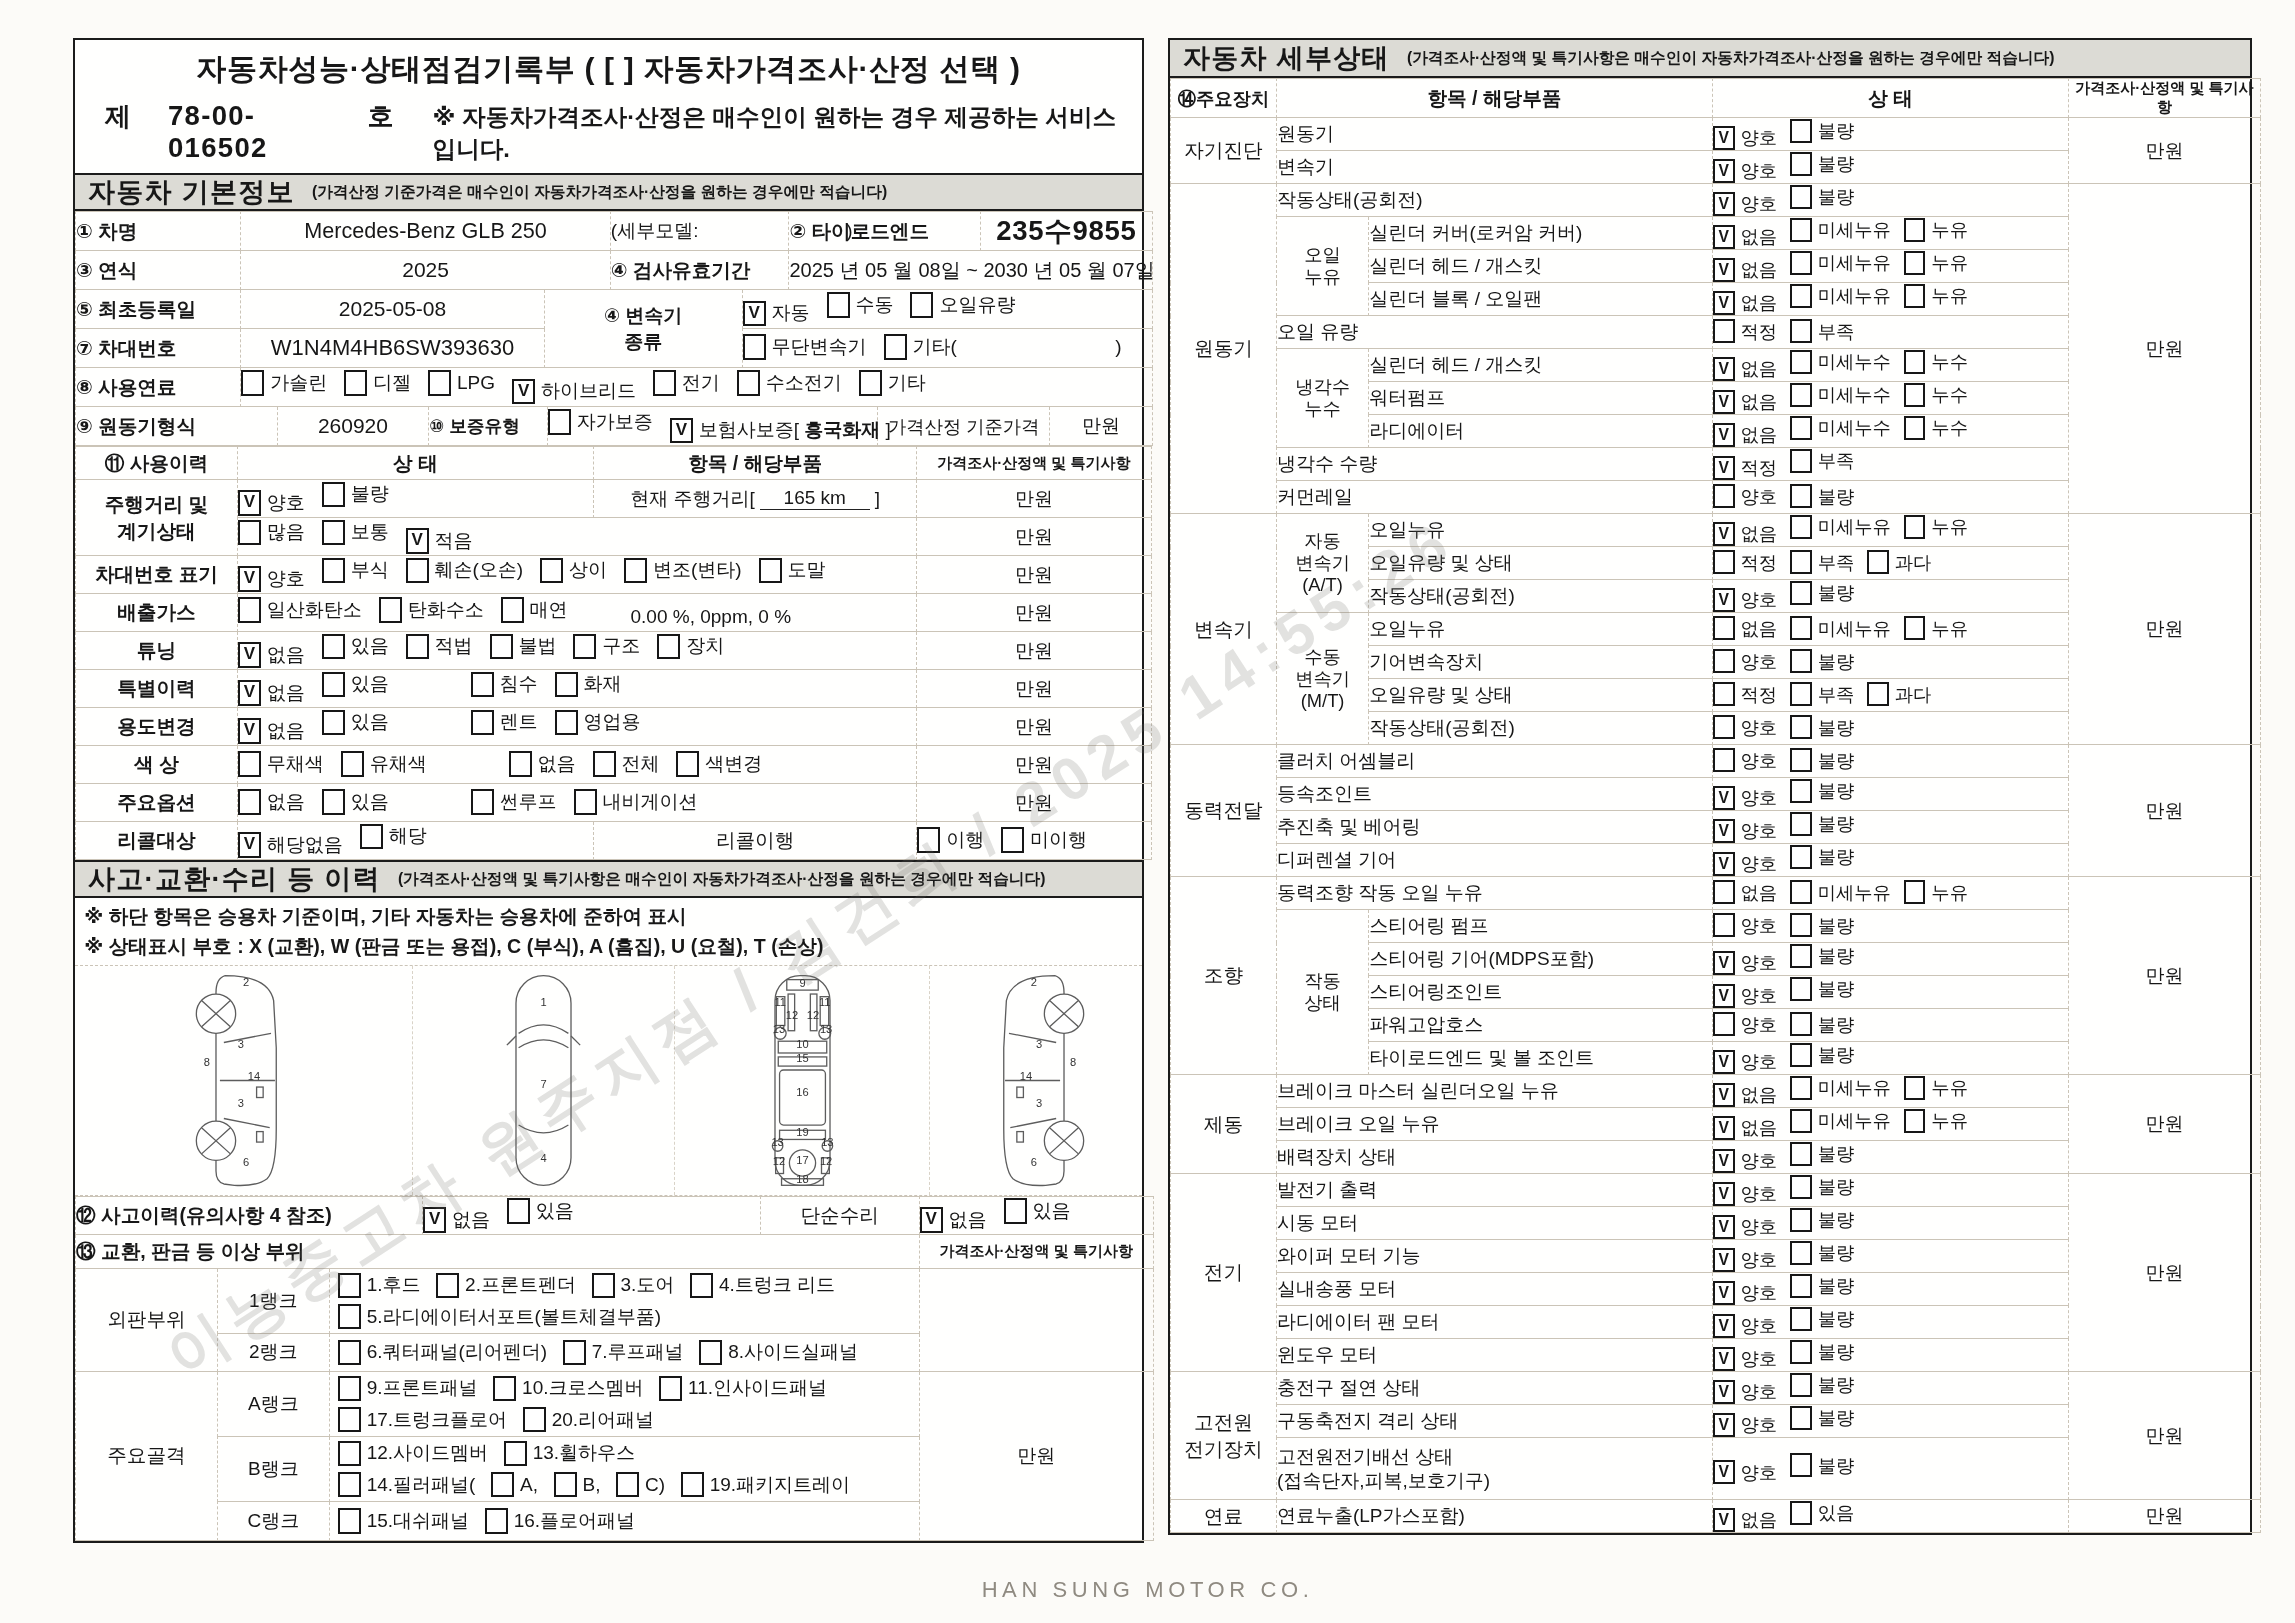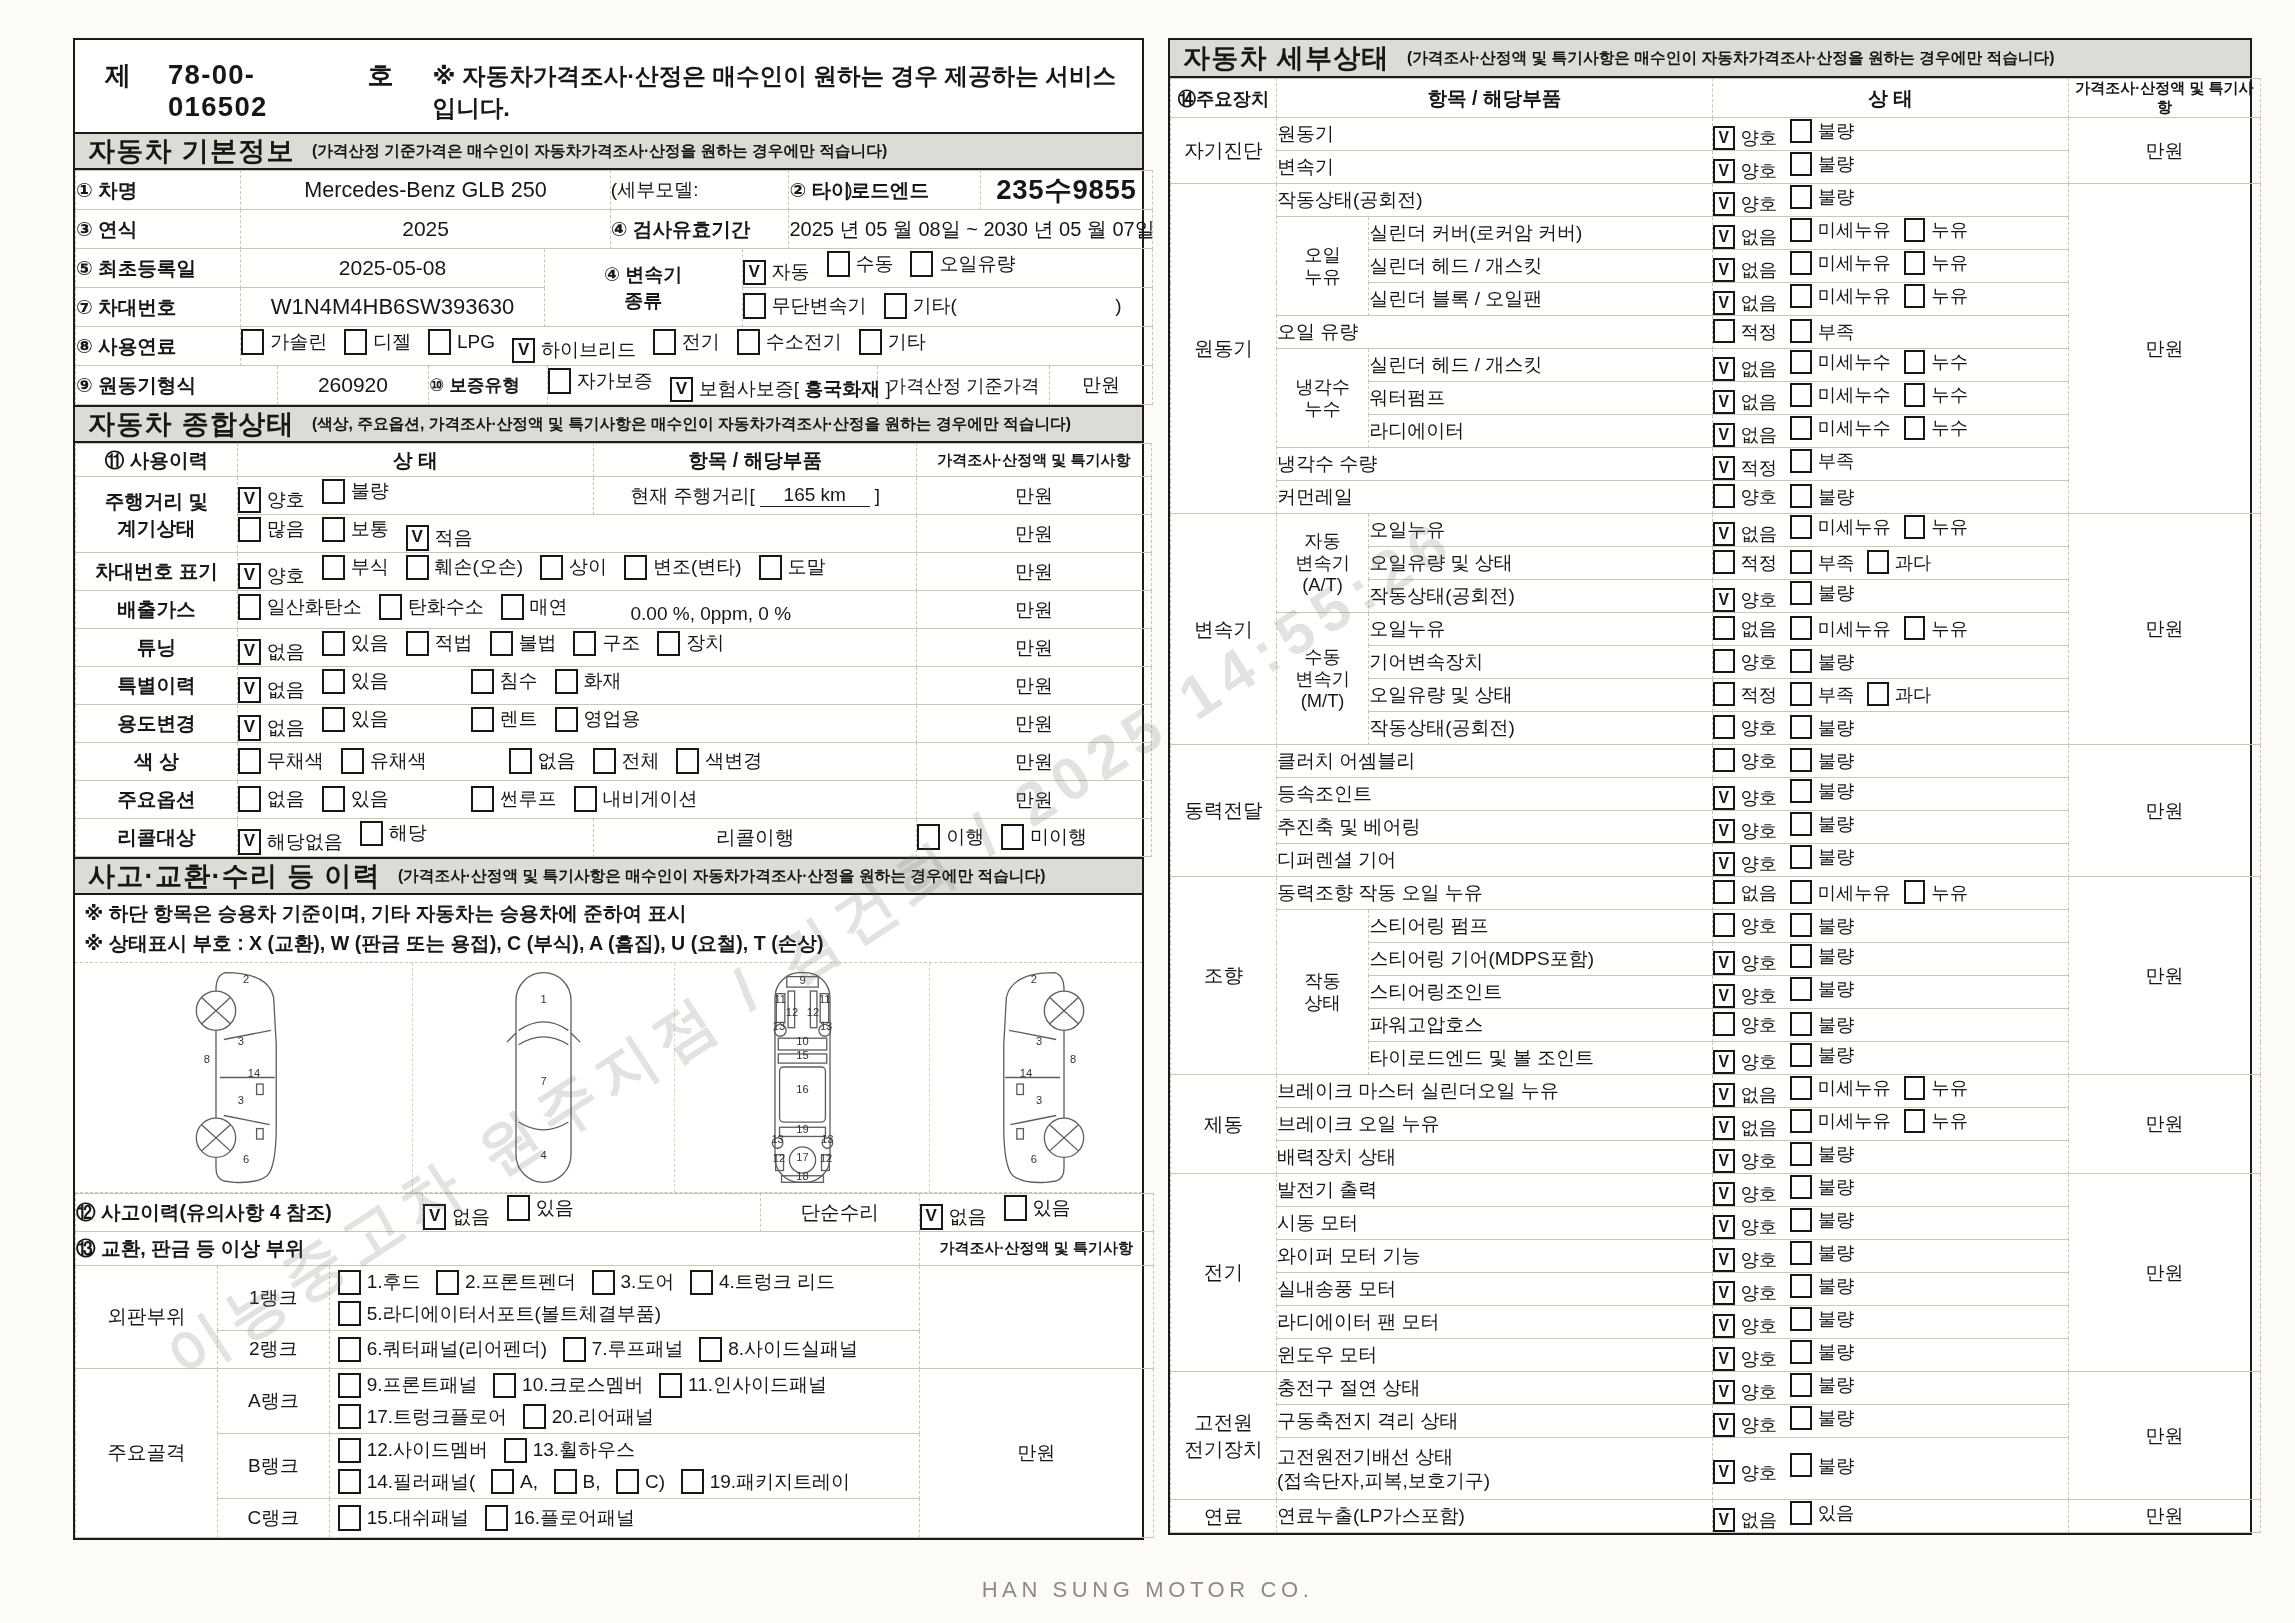--- a/index.html
+++ b/index.html
@@ -91,20 +91,21 @@
 </head>
 <body>
 
 <div id="page">
 
   <div id="watermark">이능중고차 원주지점 / 김건희 / 2025  14:55:26</div>
 
   <div class="panel" id="left-panel">
 
     <div class="docbox">
+      <div class="doc-title">자동차성능·상태점검기록부 ( [      ] 자동차가격조사·산정 선택 )</div>
       <div class="doc-no-line">
         <span class="p1">제</span>
         <span class="num">78-00-016502</span>
         <span class="p2">호</span>
         <span class="notice">※ 자동차가격조사·산정은 매수인이 원하는 경우 제공하는 서비스 입니다.</span>
       </div>
     </div>
 
     <div class="bar">
       <span class="t">자동차 기본정보</span>
@@ -472,24 +473,20 @@
             <td class="k-labL" colspan="61">⑨ 원동기형식</td>
             <td class="k-val" colspan="46" style="font-size: 21px;">260920</td>
             <td class="k-labL" colspan="36" style="font-size: 17.7px;">⑩ 보증유형</td>
             <td class="k-opts" colspan="100"><span class="opt"><span class="cb"></span><span class="olab">자가보증</span></span><span class="opt"><span class="cb">V</span><span class="olab">보험사보증[ <b>흥국화재</b> ]</span></span></td>
             <td class="k-val" colspan="52" style="font-size: 18.3px;">가격산정 기준가격</td>
             <td class="k-price" colspan="31">만원</td>
           </tr>
         </tbody>
       </table>
 
-    <div class="bar">
-      <span class="t">자동차 종합상태</span>
-      <span class="n">(색상, 주요옵션, 가격조사·산정액 및 특기사항은 매수인이 자동차가격조사·산정을 원하는 경우에만 적습니다)</span>
-    </div>
     <table class="gridtbl" id="overall-table" style="width: 1067px;">
         <colgroup>
           <col style="width: 3.3px;">
           <col style="width: 3.3px;">
           <col style="width: 3.3px;">
           <col style="width: 3.3px;">
           <col style="width: 3.3px;">
           <col style="width: 3.3px;">
           <col style="width: 3.3px;">
           <col style="width: 3.3px;">

